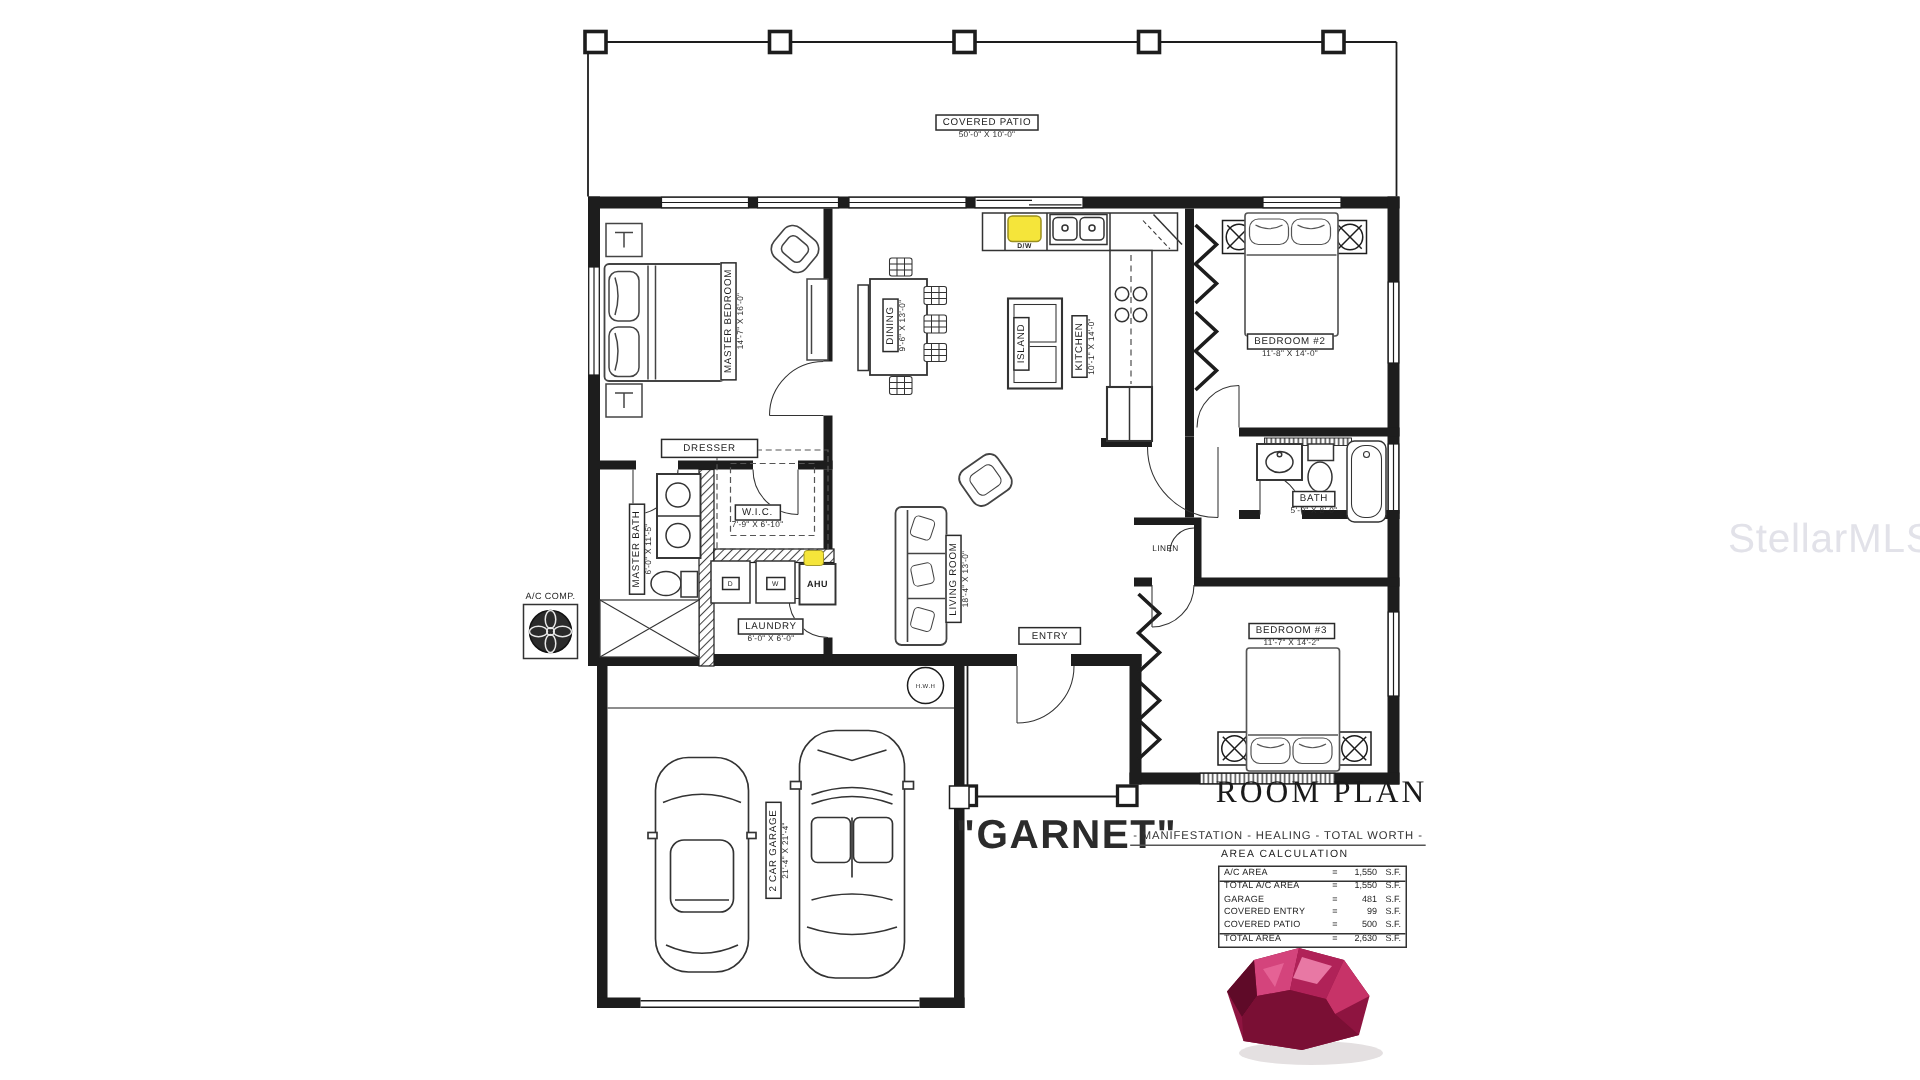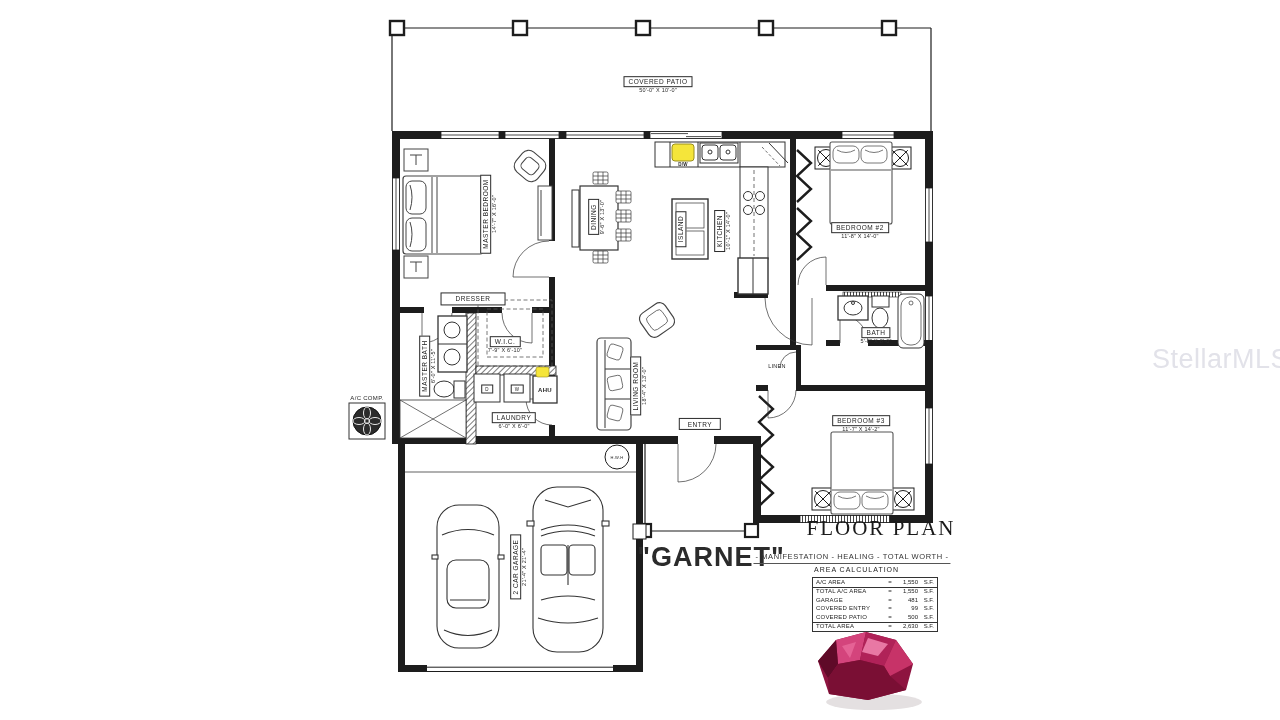--- a/index.html
+++ b/index.html
@@ -446,21 +446,21 @@
     <span class="dims">21'-4" X 21'-4"</span>
   </div>
 
   <div class="plain" style="left:367px; top:398px;">A/C COMP.</div>
   <div class="plain tiny" style="left:617px; top:457px; font-size:4px;">H.W.H</div>
   <div class="plain tiny bold" style="left:683px; top:164px;">D/W</div>
   <div class="plain tiny boxed" style="left:487px; top:389px;">D</div>
   <div class="plain tiny boxed" style="left:517px; top:389px;">W</div>
   <div class="plain bold" style="left:545px; top:390px;">AHU</div>
 
-  <div class="floorplan-title" style="left:881px; top:528px;">FLOOR PLAN</div>
+  <div class="floorplan-title" style="left:881px; top:528px;">ROOM PLAN</div>
   <div class="garnet" style="left:711px; top:557px;">"GARNET"</div>
   <div class="tagline" style="left:852px; top:558px;">- MANIFESTATION - HEALING - TOTAL WORTH -</div>
   <div class="ac-title" style="left:814px; top:566px;">AREA CALCULATION</div>
 
   <div class="ac-table">
     <div class="ac-row first">
       <span class="ac-label">A/C AREA</span>
       <span class="ac-eq">=</span>
       <span class="ac-val">1,550</span>
       <span class="ac-unit">S.F.</span>

